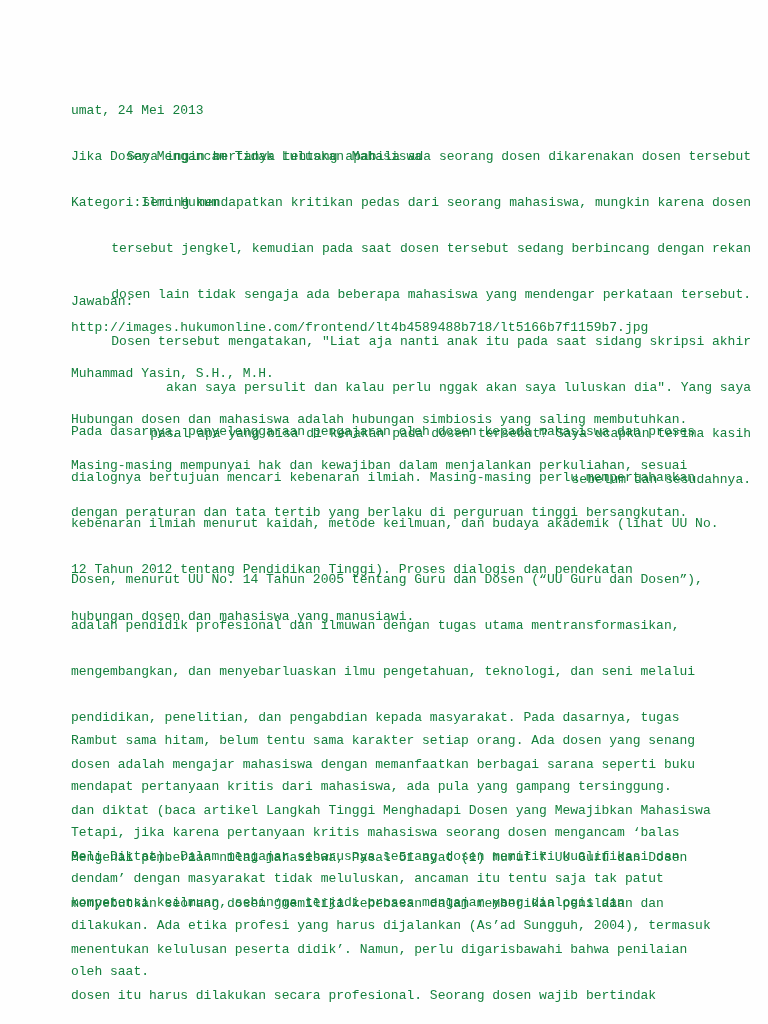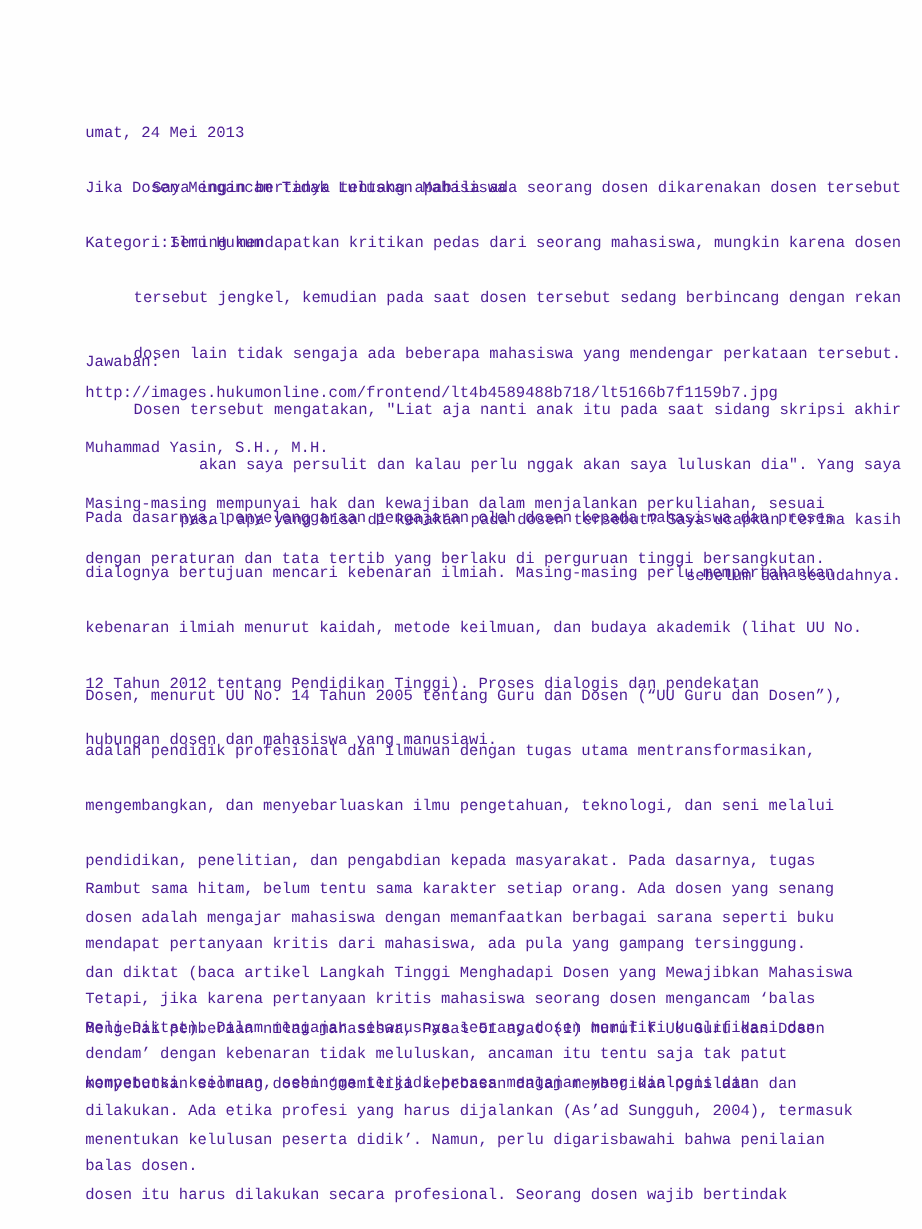--- a/index.html
+++ b/index.html
@@ -21,21 +21,21 @@
       height: 1024px;
       background: #fefefe;
     }
     .block {
       position: absolute;
       left: 71px;
       width: 680px;
       font-family: "Liberation Mono", "DejaVu Sans Mono", monospace;
       font-size: 13px;
       line-height: 15.4px;
-      color: #4c1d95;
+      color: #15803d;
       white-space: pre;
     }
     .line { display: block; height: 15.4px; }
   </style>
 </head>
 <body>
 
 <div class="page">
 
   <div class="block" style="top:72px;">
@@ -55,20 +55,21 @@
     <span class="line">sebelum dan sesudahnya.</span>
   </div>
 
   <div class="block" style="top:263px;">
     <span class="line">Jawaban:</span>
   </div>
 
   <div class="block" style="top:289px;">
     <span class="line">http://images.hukumonline.com/frontend/lt4b4589488b718/lt5166b7f1159b7.jpg</span>
     <span class="line">Muhammad Yasin, S.H., M.H.</span>
+    <span class="line">Hubungan dosen dan mahasiswa adalah hubungan simbiosis yang saling membutuhkan.</span>
     <span class="line">Masing-masing mempunyai hak dan kewajiban dalam menjalankan perkuliahan, sesuai</span>
     <span class="line">dengan peraturan dan tata tertib yang berlaku di perguruan tinggi bersangkutan.</span>
   </div>
 
   <div class="block" style="top:393px;">
     <span class="line">Pada dasarnya, penyelenggaraan pengajaran oleh dosen kepada mahasiswa dan proses</span>
     <span class="line">dialognya bertujuan mencari kebenaran ilmiah. Masing-masing perlu mempertahankan</span>
     <span class="line">kebenaran ilmiah menurut kaidah, metode keilmuan, dan budaya akademik (lihat UU No.</span>
     <span class="line">12 Tahun 2012 tentang Pendidikan Tinggi). Proses dialogis dan pendekatan</span>
     <span class="line">hubungan dosen dan mahasiswa yang manusiawi.</span>
@@ -82,23 +83,23 @@
     <span class="line">dosen adalah mengajar mahasiswa dengan memanfaatkan berbagai sarana seperti buku</span>
     <span class="line">dan diktat (baca artikel Langkah Tinggi Menghadapi Dosen yang Mewajibkan Mahasiswa</span>
     <span class="line">Beli Diktat). Dalam mengajar seharusnya seorang dosen memiliki kualifikasi dan</span>
     <span class="line">kompetensi keilmuan, sehingga terjadi proses mengajar yang dialogis dan</span>
   </div>
 
   <div class="block" style="top:702px;">
     <span class="line">Rambut sama hitam, belum tentu sama karakter setiap orang. Ada dosen yang senang</span>
     <span class="line">mendapat pertanyaan kritis dari mahasiswa, ada pula yang gampang tersinggung.</span>
     <span class="line">Tetapi, jika karena pertanyaan kritis mahasiswa seorang dosen mengancam ‘balas</span>
-    <span class="line">dendam’ dengan kebenaran tidak meluluskan, ancaman itu tentu saja tak patut</span>
+    <span class="line">dendam’ dengan masyarakat tidak meluluskan, ancaman itu tentu saja tak patut</span>
     <span class="line">dilakukan. Ada etika profesi yang harus dijalankan (As’ad Sungguh, 2004), termasuk</span>
-    <span class="line">balas dosen.</span>
+    <span class="line">oleh saat.</span>
   </div>
 
   <div class="block" style="top:819px;">
     <span class="line">Mengenai pemberian nilai mahasiswa, Pasal 51 ayat (1) huruf f UU Guru dan Dosen</span>
     <span class="line">menyebutkan seorang dosen ‘memiliki kebebasan dalam memberikan penilaian dan</span>
     <span class="line">menentukan kelulusan peserta didik’. Namun, perlu digarisbawahi bahwa penilaian</span>
     <span class="line">dosen itu harus dilakukan secara profesional. Seorang dosen wajib bertindak</span>
     
     
     

